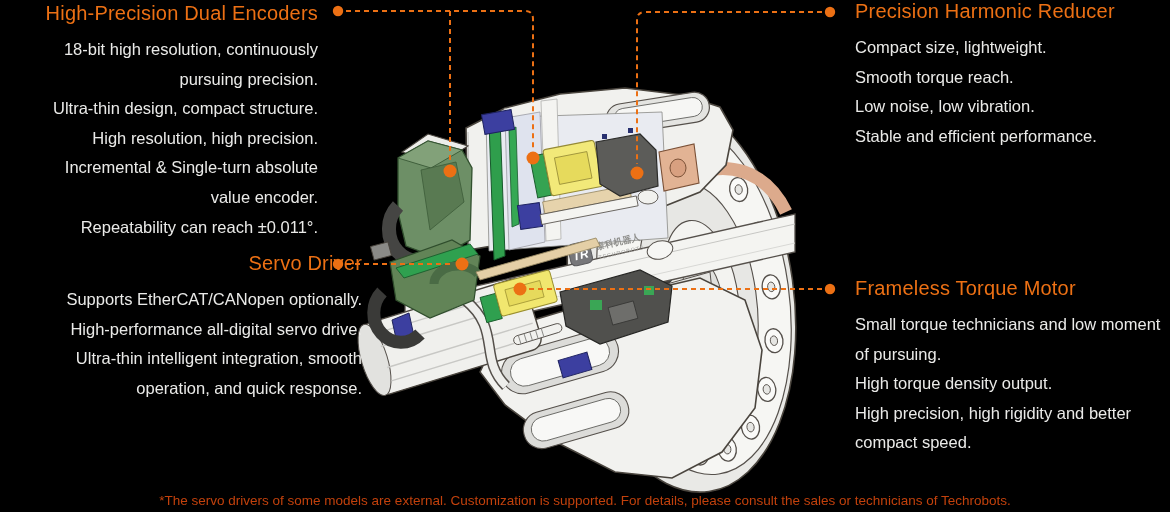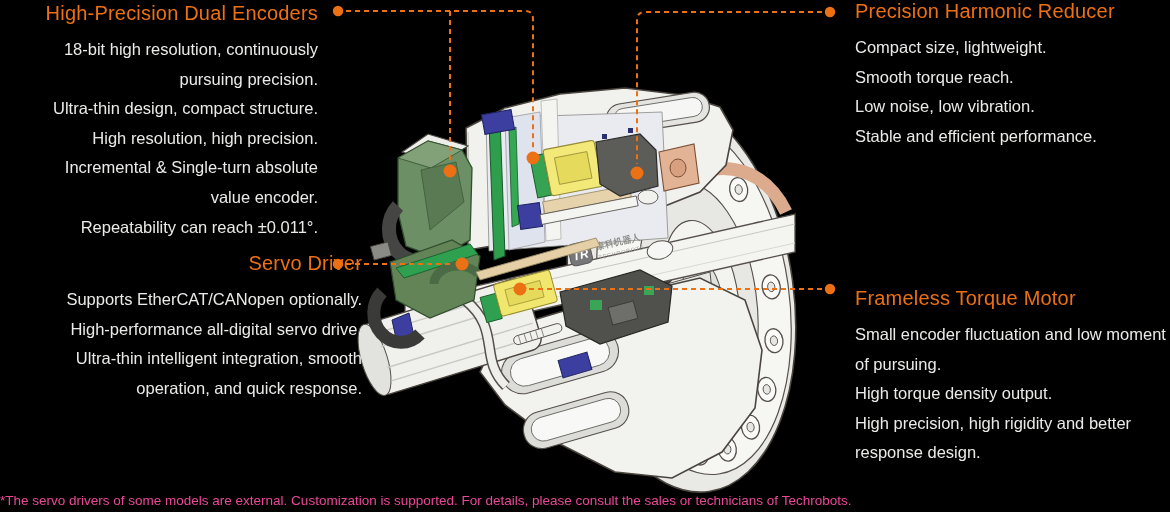--- a/index.html
+++ b/index.html
@@ -12,24 +12,24 @@
   .callout h3{
     margin:0;font-size:20px;font-weight:normal;color:#EC7014;line-height:26px;letter-spacing:.2px;
   }
   .callout .lines{margin-top:9px;}
   .callout .line{font-size:16.5px;color:#EAEAE8;line-height:29.6px;font-weight:500;}
   .align-right{text-align:right;}
   .align-left{text-align:left;}
   #co-encoders{right:852px;top:0;}
   #co-servo{right:808px;top:250px;}
   #co-reducer{left:855px;top:-2px;}
-  #co-motor{left:855px;top:285px;}
+  #co-motor{left:855px;top:275px;}
   .footnote{
-    position:absolute;left:0;top:493px;width:100%;text-align:left;
-    font-size:13.5px;color:#ec4899;font-weight:500;
+    position:absolute;left:0;top:493px;width:100%;text-align:center;
+    font-size:13.5px;color:#c2410c;font-weight:500;
   }
 </style>
 </head>
 <body>
 
 <div class="stage">
 
   <svg class="art" viewBox="0 0 1170 512">
     <defs>
       <g id="bolt">
@@ -240,23 +240,23 @@
       <div class="line">Compact size, lightweight.</div>
       <div class="line">Smooth torque reach.</div>
       <div class="line">Low noise, low vibration.</div>
       <div class="line">Stable and efficient performance.</div>
     </div>
   </section>
 
   <section class="callout align-left" id="co-motor">
     <h3>Frameless Torque Motor</h3>
     <div class="lines">
-      <div class="line">Small encoder fluctuation and low moment</div>
+      <div class="line">Small torque technicians and low moment</div>
       <div class="line">of pursuing.</div>
       <div class="line">High torque density output.</div>
       <div class="line">High precision, high rigidity and better</div>
-      <div class="line">response design.</div>
+      <div class="line">compact speed.</div>
     </div>
   </section>
 
   <div class="footnote">*The servo drivers of some models are external. Customization is supported. For details, please consult the sales or technicians of Techrobots.</div>
 
 </div>
 
 </body></html>

